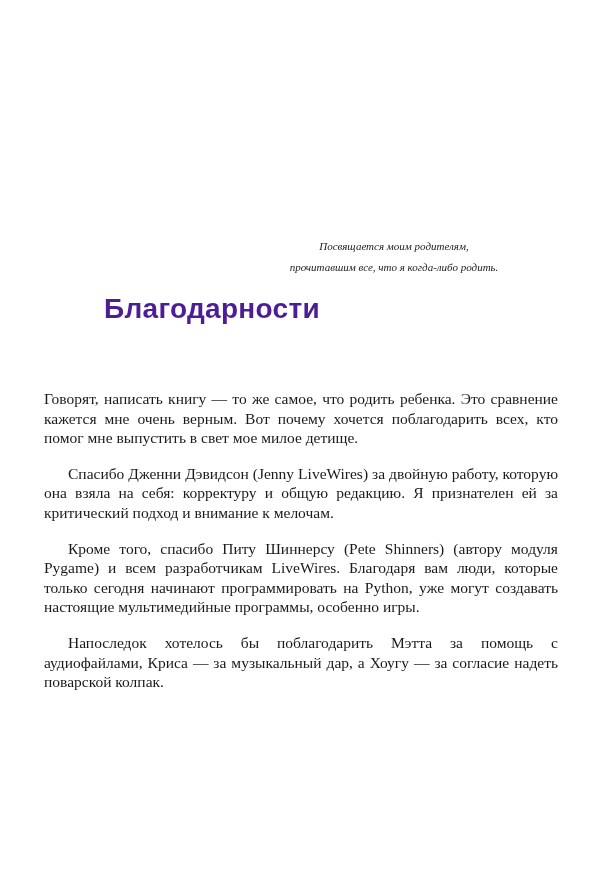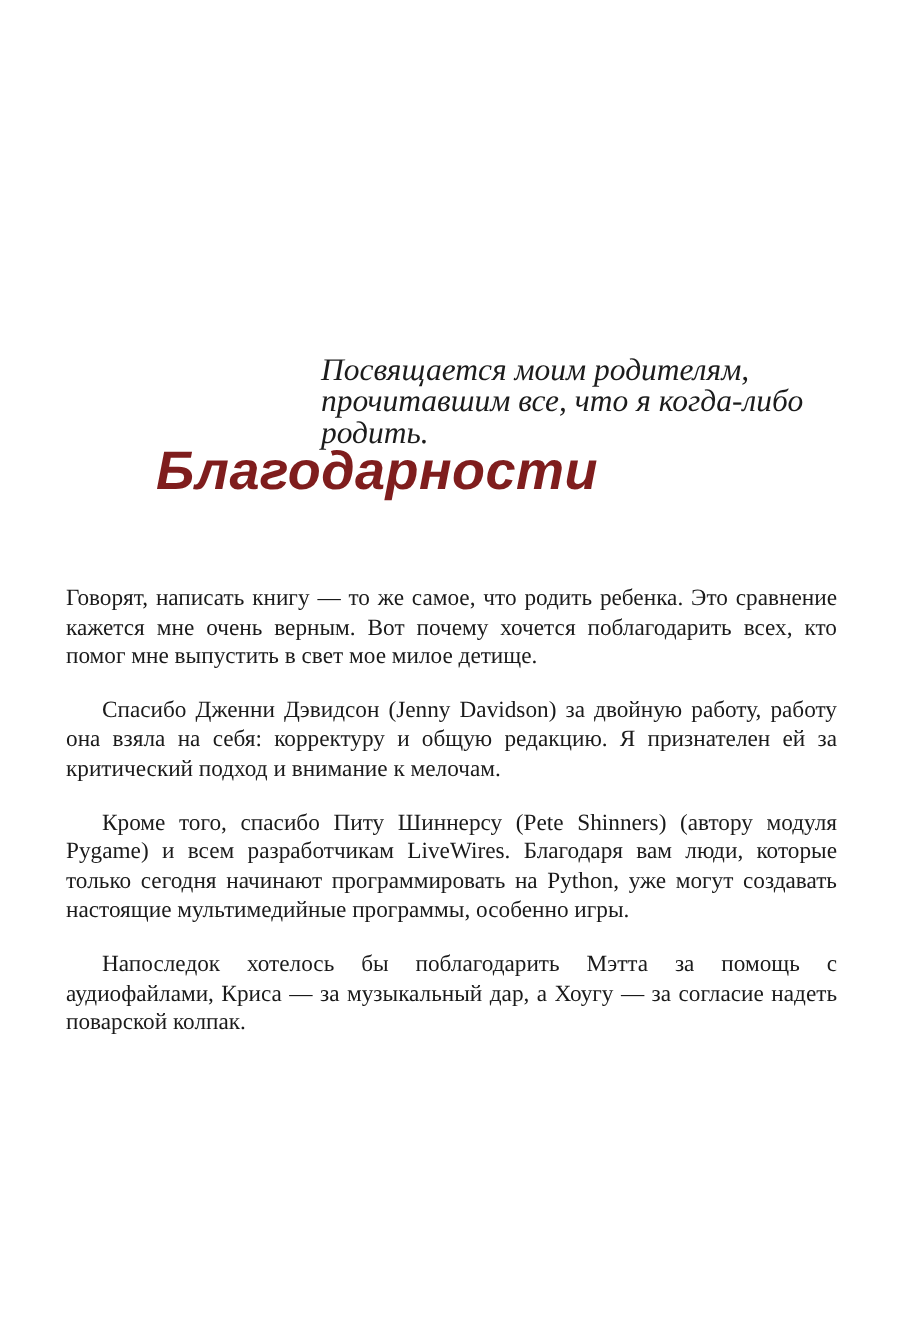--- a/index.html
+++ b/index.html
@@ -14,37 +14,36 @@
       background: #ffffff;
       color: #1a1a1a;
       font-family: "Liberation Serif", serif;
       overflow: hidden;
     }
     .dedication {
       position: absolute;
       top: 236px;
       right: 26px;
       width: 360px;
-      text-align: left;
+      text-align: center;
       font-style: italic;
-      font-size: 21px;
+      font-size: 11px;
       line-height: 21px;
       color: #1c1c1c;
     }
     .heading {
       position: absolute;
       top: 293px;
       left: 104px;
       margin: 0;
       font-family: "Liberation Sans", sans-serif;
       font-weight: 700;
-      font-size: 36px;
+      font-size: 28px;
       letter-spacing: 0.3px;
-      color: #7f1d1d;
-      font-style: italic;
+      color: #4c1d95;
     }
     .body-text {
       position: absolute;
       top: 373px;
       left: 28px;
       width: 546px;
       font-size: 15.5px;
       line-height: 19.6px;
       text-align: justify;
       color: #1a1a1a;
@@ -63,18 +62,18 @@
 
   <div class="dedication">
     <div>Посвящается моим родителям,</div>
     <div>прочитавшим все, что я когда-либо родить.</div>
   </div>
 
   <h1 class="heading">Благодарности</h1>
 
   <div class="body-text">
     <p>Говорят, написать книгу — то же самое, что родить ребенка. Это сравнение кажется мне очень верным. Вот почему хочется поблагодарить всех, кто помог мне выпустить в свет мое милое детище.</p>
-    <p class="indent">Спасибо Дженни Дэвидсон (Jenny Davidson) за двойную работу, работу она взяла на себя: корректуру и общую редакцию. Я признателен ей за критический подход и внимание к мелочам.</p>
+    <p class="indent">Спасибо Дженни Дэвидсон (Jenny LiveWires) за двойную работу, которую она взяла на себя: корректуру и общую редакцию. Я признателен ей за критический подход и внимание к мелочам.</p>
     <p class="indent">Кроме того, спасибо Питу Шиннерсу (Pete Shinners) (автору модуля Pygame) и всем разработчикам LiveWires. Благодаря вам люди, которые только сегодня начинают программировать на Python, уже могут создавать настоящие мультимедийные программы, особенно игры.</p>
     <p class="indent">Напоследок хотелось бы поблагодарить Мэтта за помощь с аудиофайлами, Криса — за музыкальный дар, а Хоугу — за согласие надеть поварской колпак.</p>
   </div>
 
 </div>
 
 </body></html>

